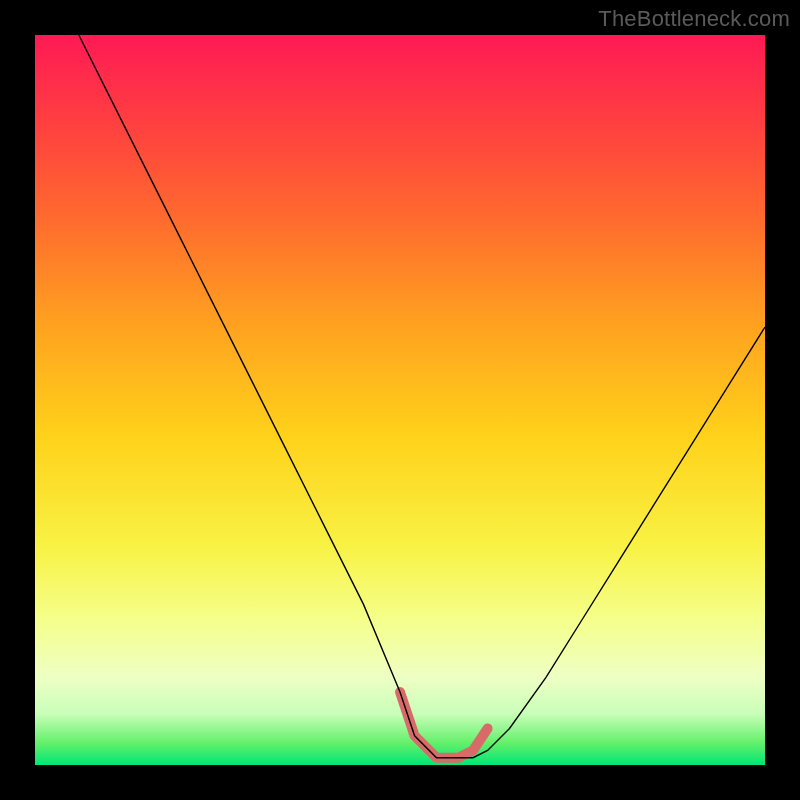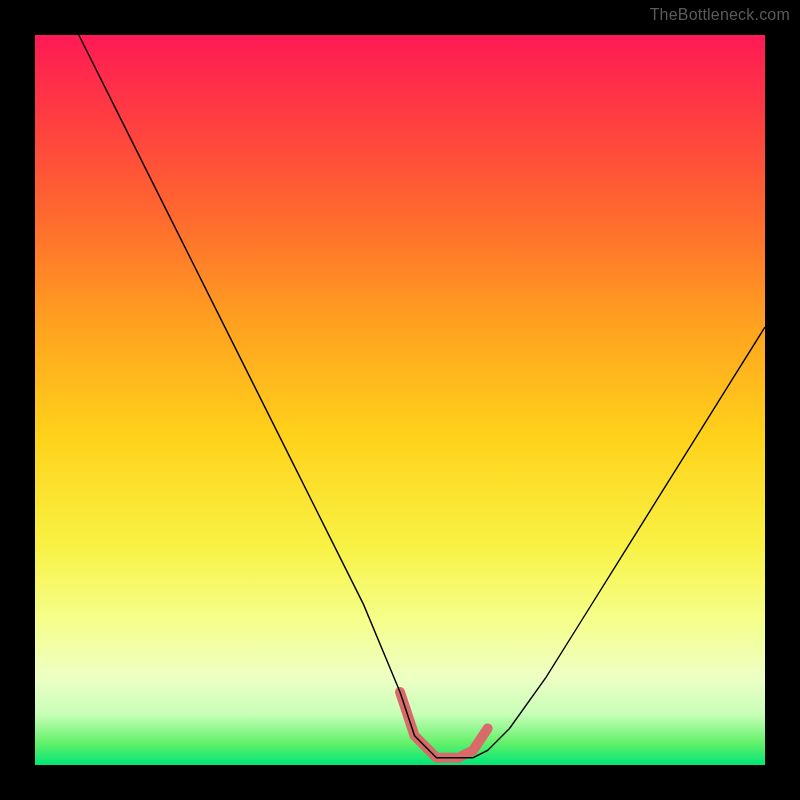--- a/index.html
+++ b/index.html
@@ -9,21 +9,21 @@
     width: 800px;
     height: 800px;
     background: #000;
   }
   .watermark {
     position: absolute;
     top: 6px;
     right: 10px;
     color: #5a5a5a;
     font-family: Arial, Helvetica, sans-serif;
-    font-size: 16px;
+    font-size: 22px;
     letter-spacing: 0.2px;
     z-index: 50;
     user-select: none;
   }
   .plot {
     position: absolute;
     left: 35px;
     top: 35px;
     width: 730px;
     height: 730px;

